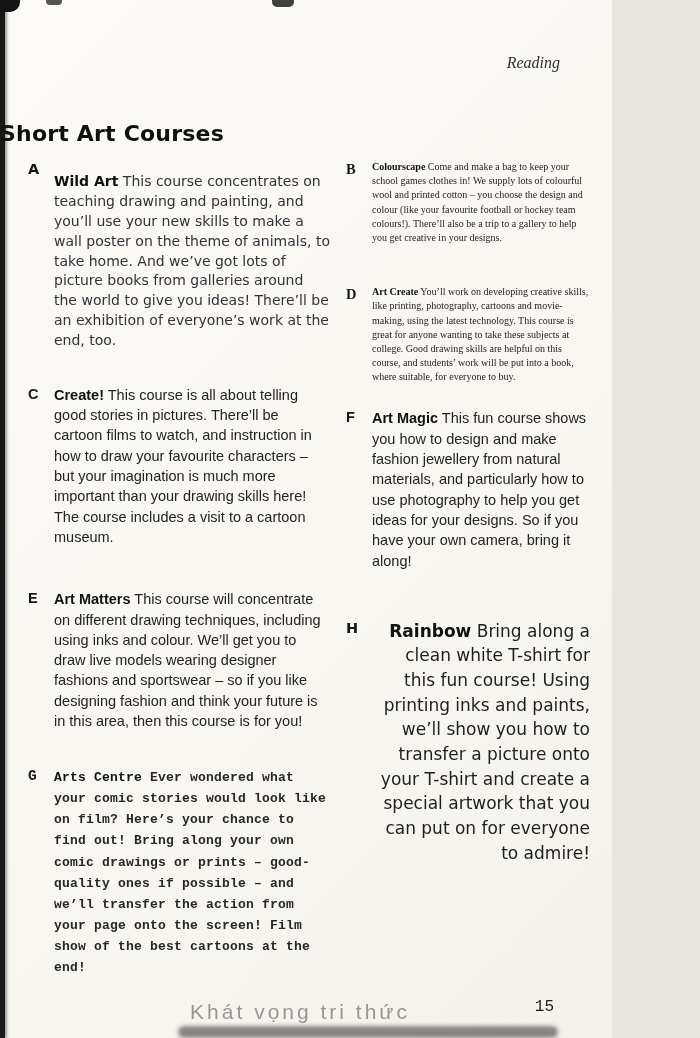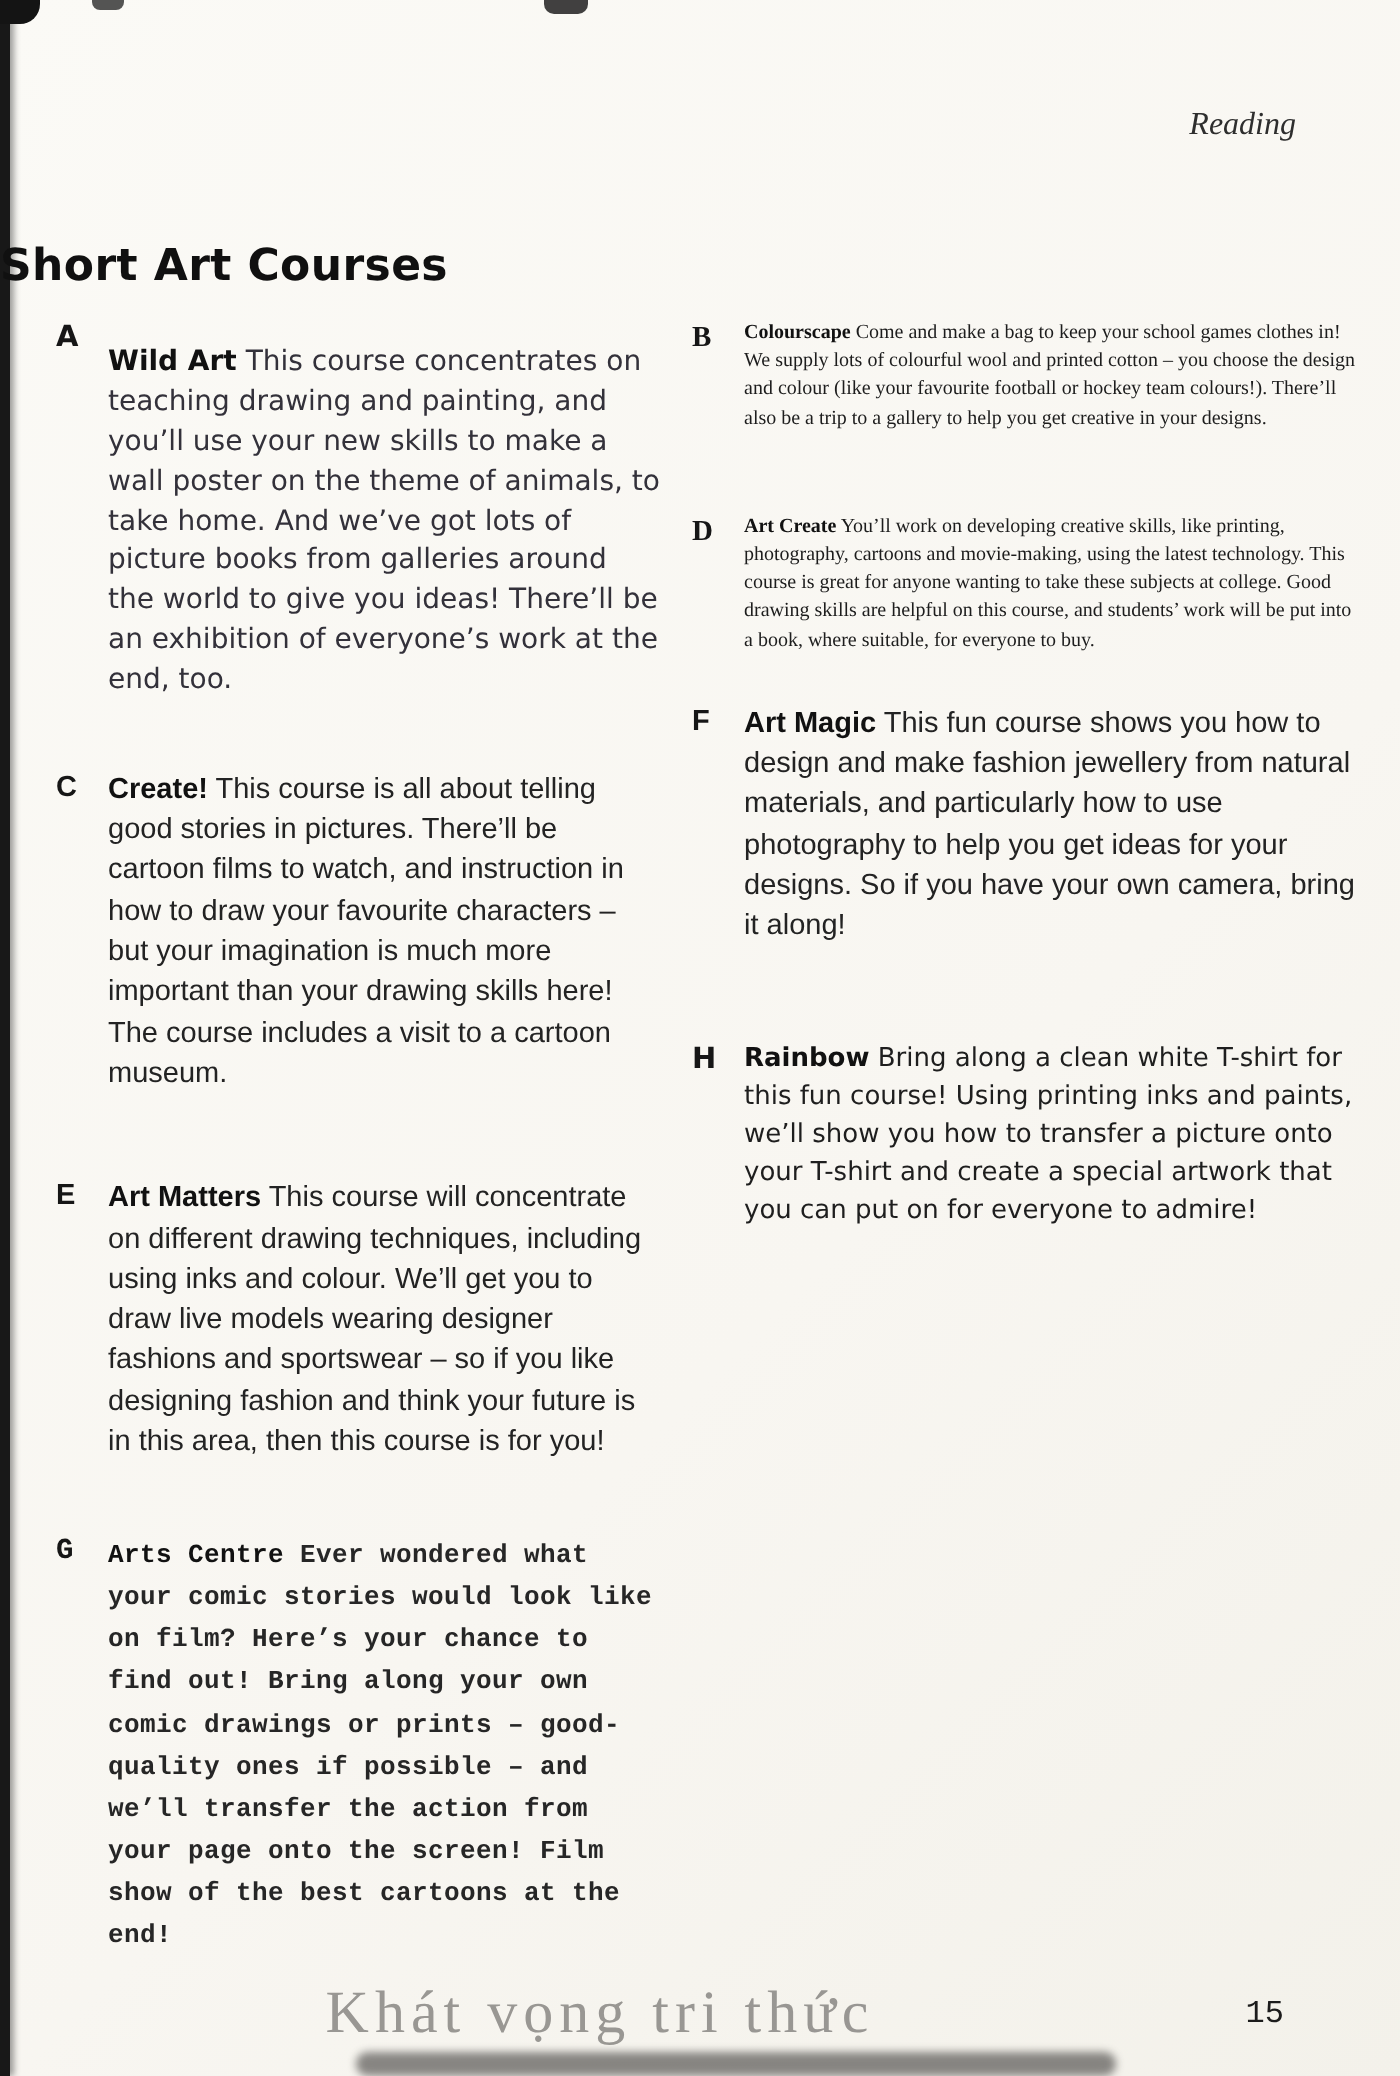--- a/index.html
+++ b/index.html
@@ -4,21 +4,21 @@
 <style>
   html, body { margin: 0; padding: 0; }
   body {
     width: 700px; height: 1038px;
     font-family: "Liberation Sans", sans-serif;
     background: #e8e6e0;
     overflow: hidden;
   }
   .page {
     position: relative;
-    width: 700px; height: 1038px;
+    width: 612px; height: 1038px;
     background: linear-gradient(135deg, #fbfaf6 0%, #f8f6f1 60%, #f3f1ea 100%);
     overflow: hidden;
   }
   
   .scan-edge-left {
     position: absolute; left: 0; top: 0; bottom: 0; width: 5px;
     background: #181818;
     box-shadow: 2px 0 3px rgba(40,40,40,.45);
   }
   .scan-mark-a {
@@ -65,41 +65,41 @@
   .f-sans  { font-family: "DejaVu Sans", sans-serif; }
   .f-sans .body { font-size: 14px; line-height: 1.42; color: #33313a; margin-top: 12px; }
   .f-helv  { font-family: "Liberation Sans", sans-serif; }
   .f-helv .body { font-size: 14.5px; line-height: 1.4; color: #232323; }
   .f-serif { font-family: "Liberation Serif", serif; }
   .f-serif .body { font-size: 10px; line-height: 1.42; color: #1d1d1d; }
   .f-mono  { font-family: "Liberation Mono", "DejaVu Sans Mono", monospace; }
   .f-mono .body { font-size: 13px; line-height: 1.62; color: #262626; letter-spacing: 0.2px; font-weight: bold; }
   .f-mono .letter { font-family: inherit; }
   .f-comic { font-family: "DejaVu Sans", sans-serif; }
-  .f-comic .body { font-size: 13px; line-height: 1.45; color: #1e1e1e; }
+  .f-comic .body { font-size: 17px; line-height: 1.45; color: #1e1e1e; text-align: right; }
 
   
   .mb-a { margin-bottom: 34px; }
   .mb-c { margin-bottom: 42px; }
   .mb-e { margin-bottom: 36px; }
   .mb-b { margin-bottom: 40px; }
   .mb-d { margin-bottom: 24px; }
   .mb-f { margin-bottom: 48px; }
 
   
   .watermark { position: absolute; left: 0; bottom: 14px; width: 600px; text-align: center; pointer-events: none; }
   .wm-logo {
     font-family: "DejaVu Serif", serif; font-weight: bold;
     font-size: 72px; line-height: 1; color: #a7a5a2; opacity: .85;
     letter-spacing: 1px;
   }
   .wm-tagline {
     margin-top: 2px;
-    font-family: Liberation Serif, serif;
-    font-size: 30px; color: #8f8d8a; letter-spacing: 3px; opacity: .9;
+    font-family: Liberation Sans, sans-serif;
+    font-size: 21px; color: #8f8d8a; letter-spacing: 3px; opacity: .9;
   }
   .wm-bar {
     position: absolute; left: 178px; bottom: 0; width: 380px; height: 12px;
     background: #4c4a48; opacity: .65; filter: blur(2px); border-radius: 6px;
   }
 
   .page-number {
     position: absolute; right: 58px; bottom: 22px;
     font-size: 16px; color: #1c1c1c; font-family: Liberation Mono, monospace;
   }

